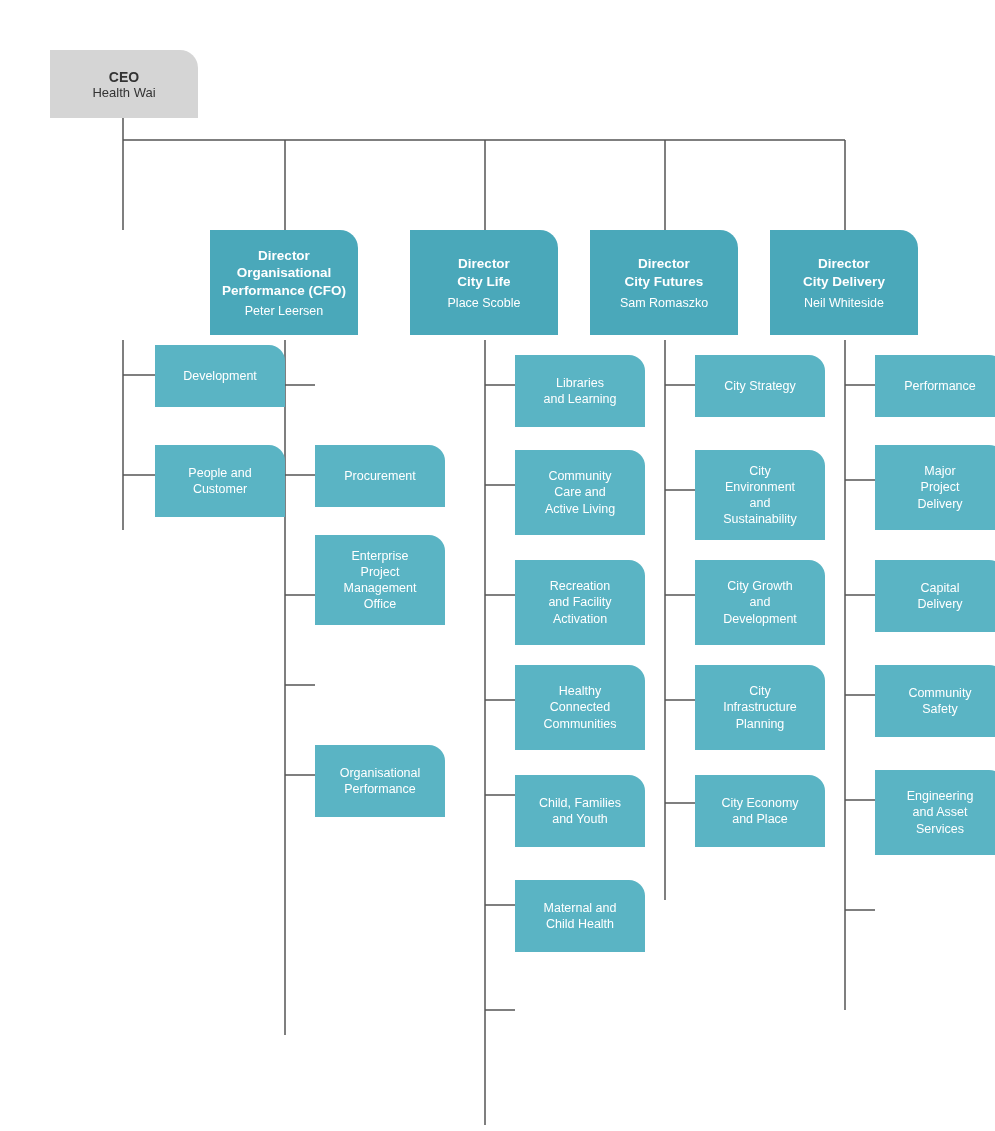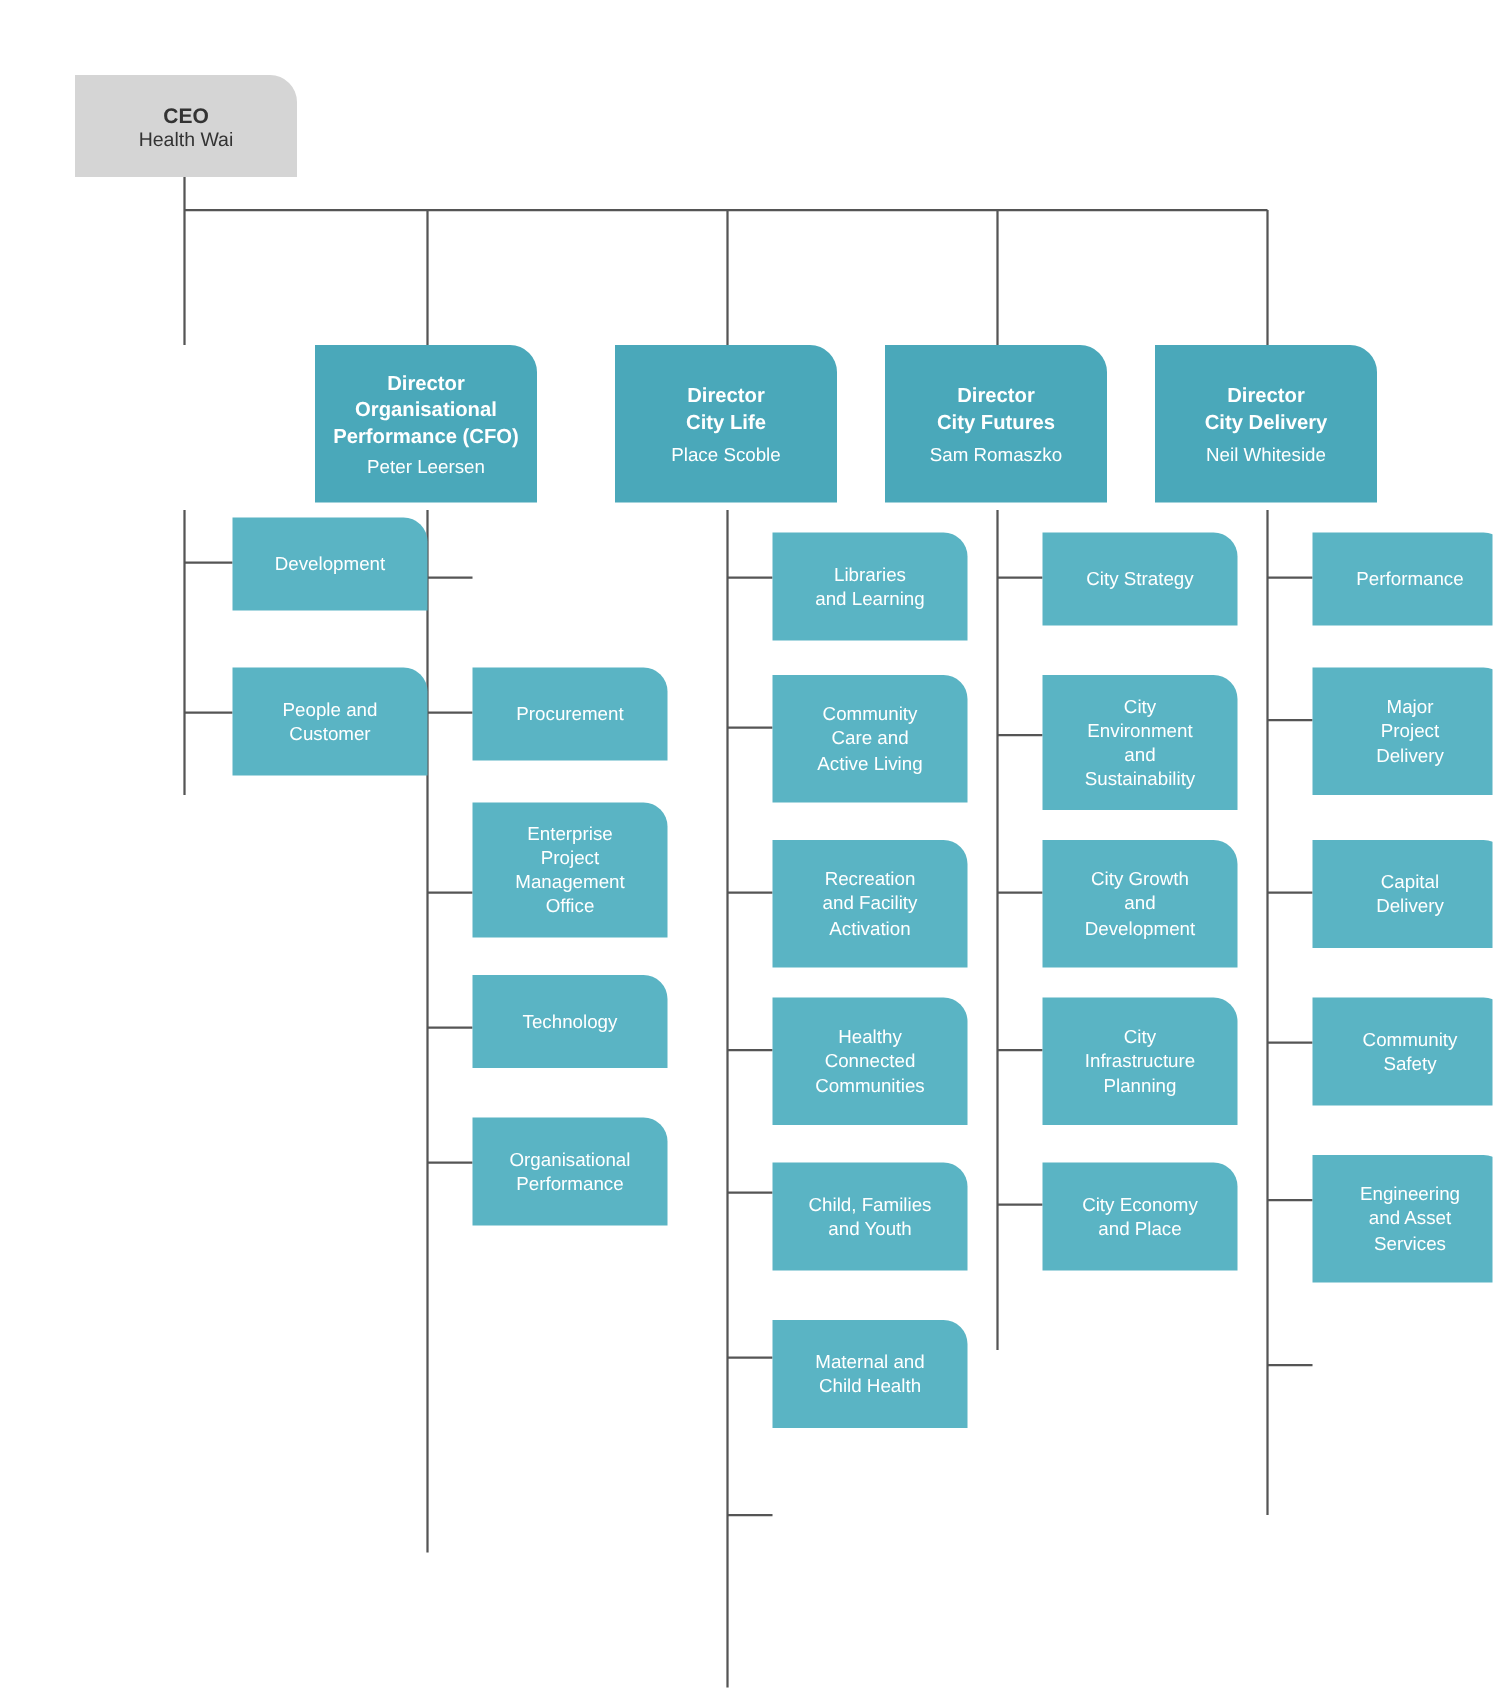--- a/index.html
+++ b/index.html
@@ -166,25 +166,20 @@
     <div style="position:absolute;left:295px;top:415px;">
       <div class="item-box">
           <span>Procurement</span>
         </div>
     </div>
     <div style="position:absolute;left:295px;top:505px;">
       <div class="item-box" style="min-height:90px;">
           <span>Enterprise<br>Project<br>Management<br>Office</span>
         </div>
     </div>
-    <div style="position:absolute;left:295px;top:620px;">
-      <div class="item-box">
-          <span>Technology</span>
-        </div>
-    </div>
     <div style="position:absolute;left:295px;top:715px;">
       <div class="item-box" style="min-height:72px;">
           <span>Organisational<br>Performance</span>
         </div>
     </div>
 
     <div class="dir-box" style="position:absolute;left:390px;top:200px;">
       <div class="dtitle">Director<br>City Life</div>
       <div class="dname">Place Scoble</div>
     </div>

